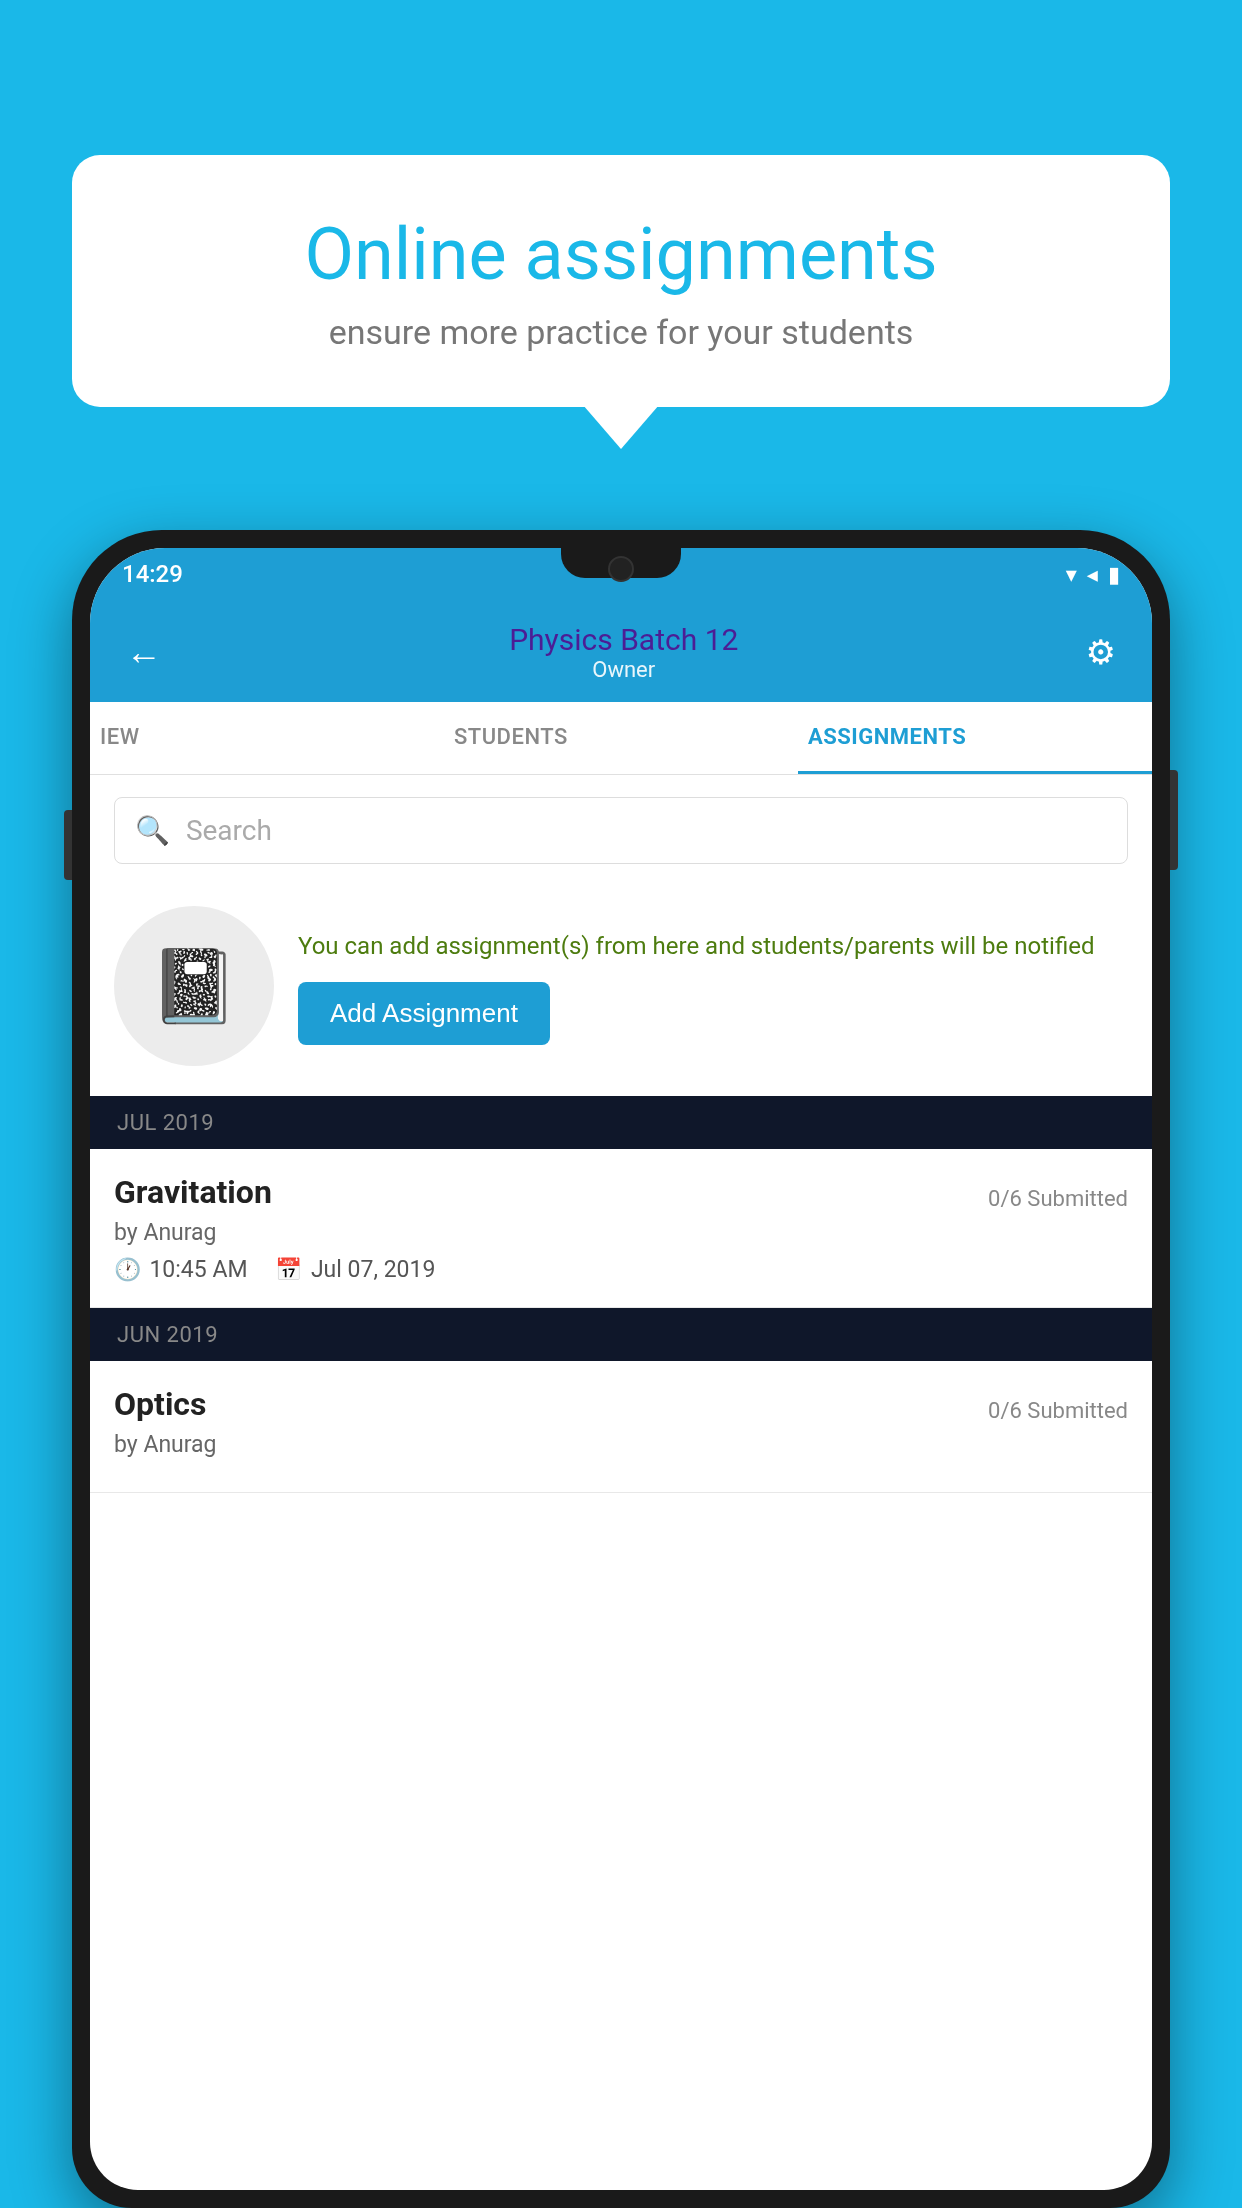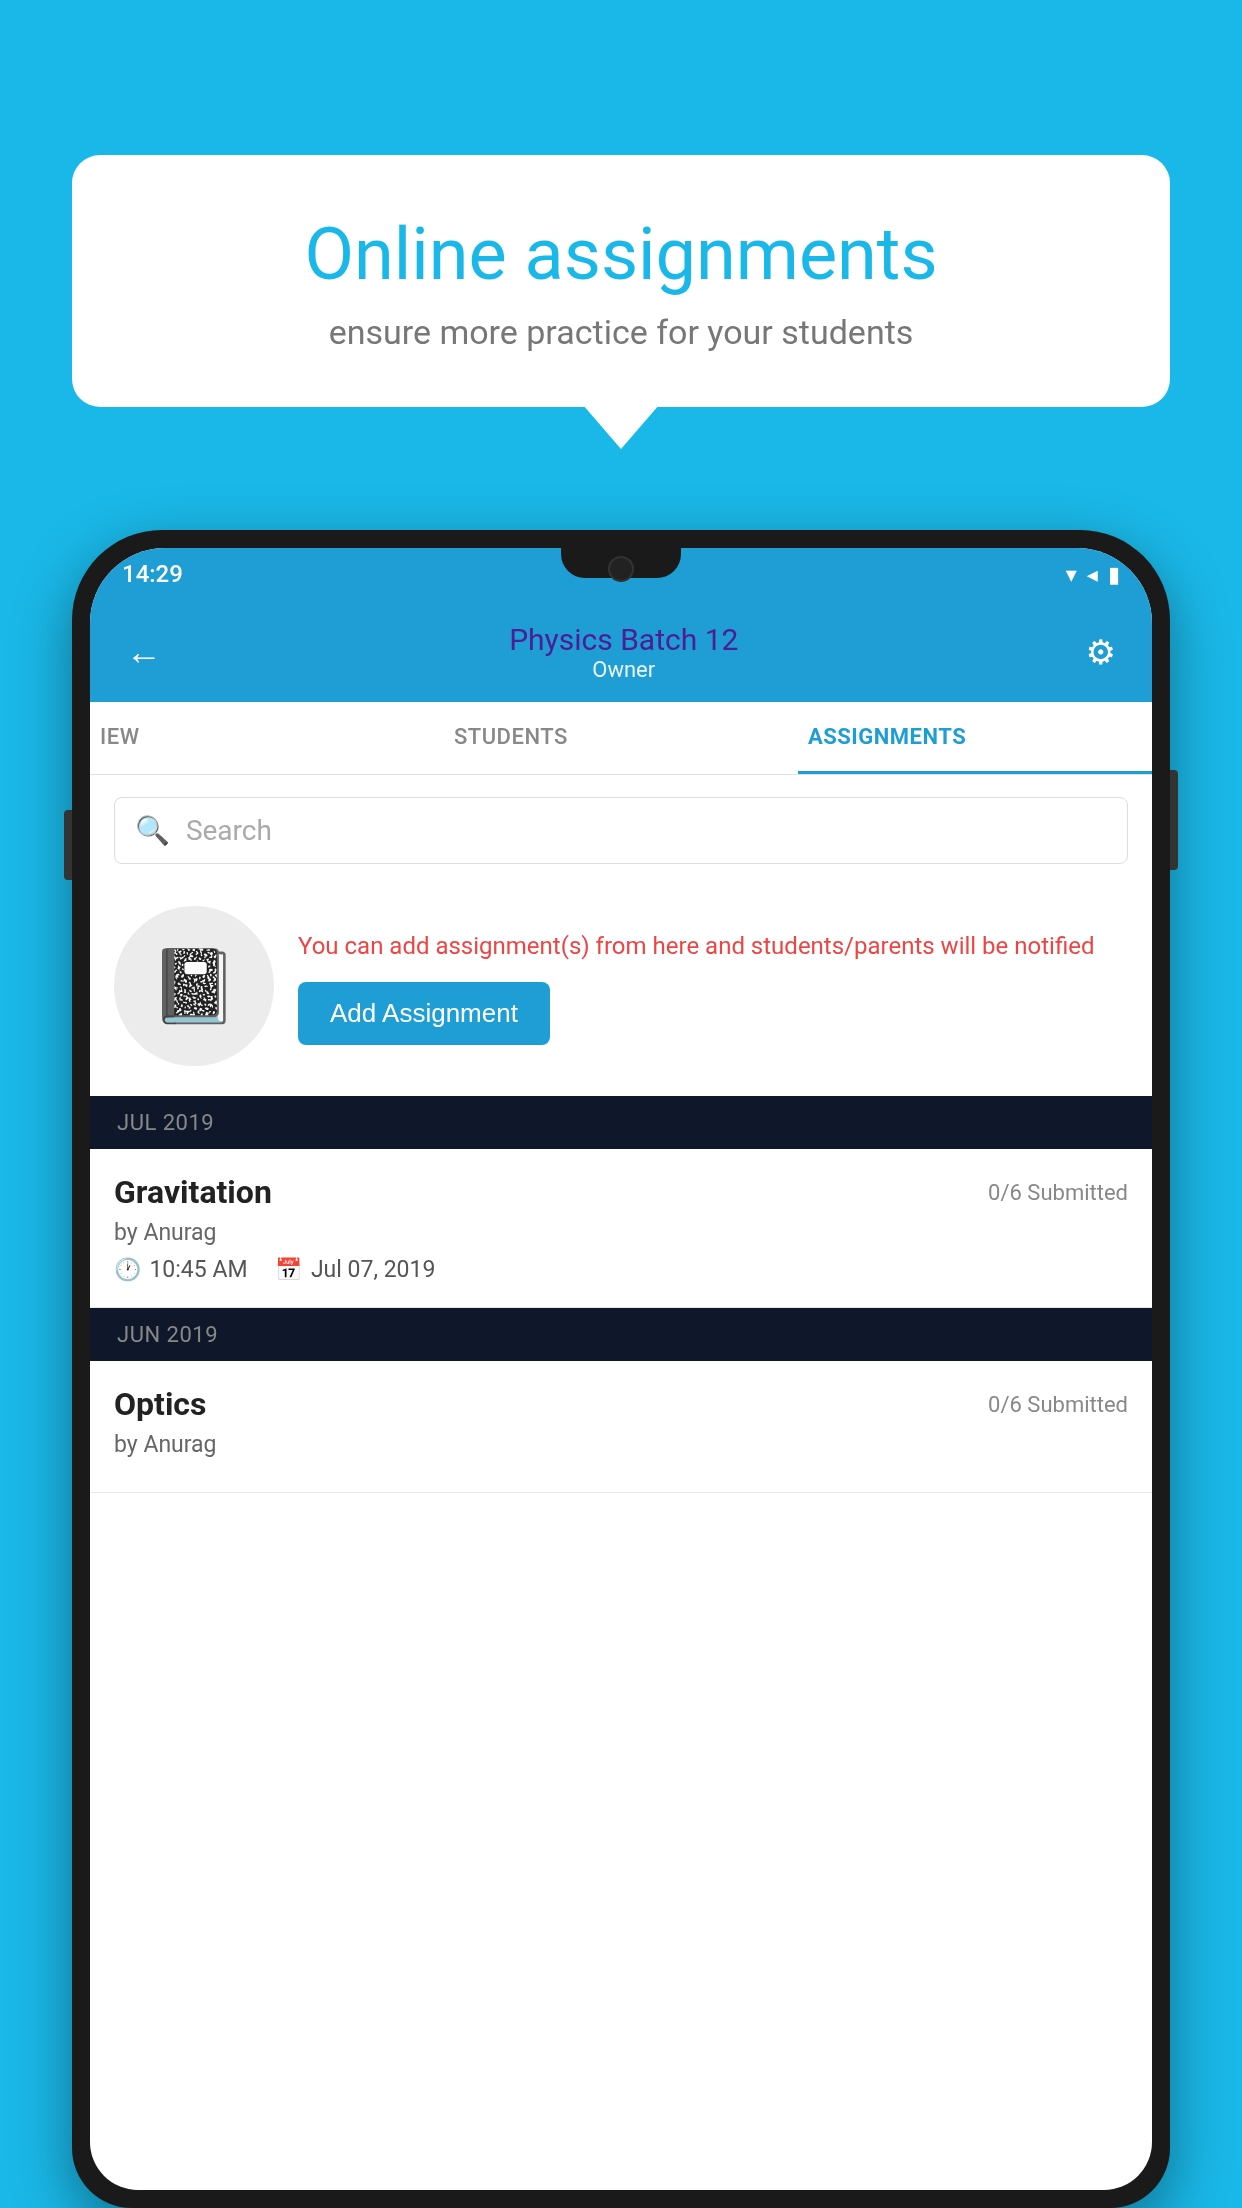--- a/index.html
+++ b/index.html
@@ -232,21 +232,21 @@
     .notebook-icon {
       font-size: 72px;
     }
 
     .promo-text-area {
       flex: 1;
     }
 
     .promo-description {
       font-size: 24px;
-      color: #ef4444;
+      color: #4d7c0f;
       line-height: 1.5;
       margin-bottom: 18px;
     }
 
     .add-assignment-btn {
       background: #1e9ed4;
       color: white;
       border: none;
       border-radius: 8px;
       padding: 16px 32px;
@@ -269,21 +269,21 @@
     
     .assignment-item {
       padding: 24px 24px;
       border-bottom: 1px solid #e8e8e8;
       background: white;
     }
 
     .assignment-top {
       display: flex;
       justify-content: space-between;
-      align-items: center;
+      align-items: flex-end;
       margin-bottom: 8px;
     }
 
     .assignment-name {
       font-size: 32px;
       font-weight: 700;
       color: #222;
     }
 
     .assignment-submitted {

